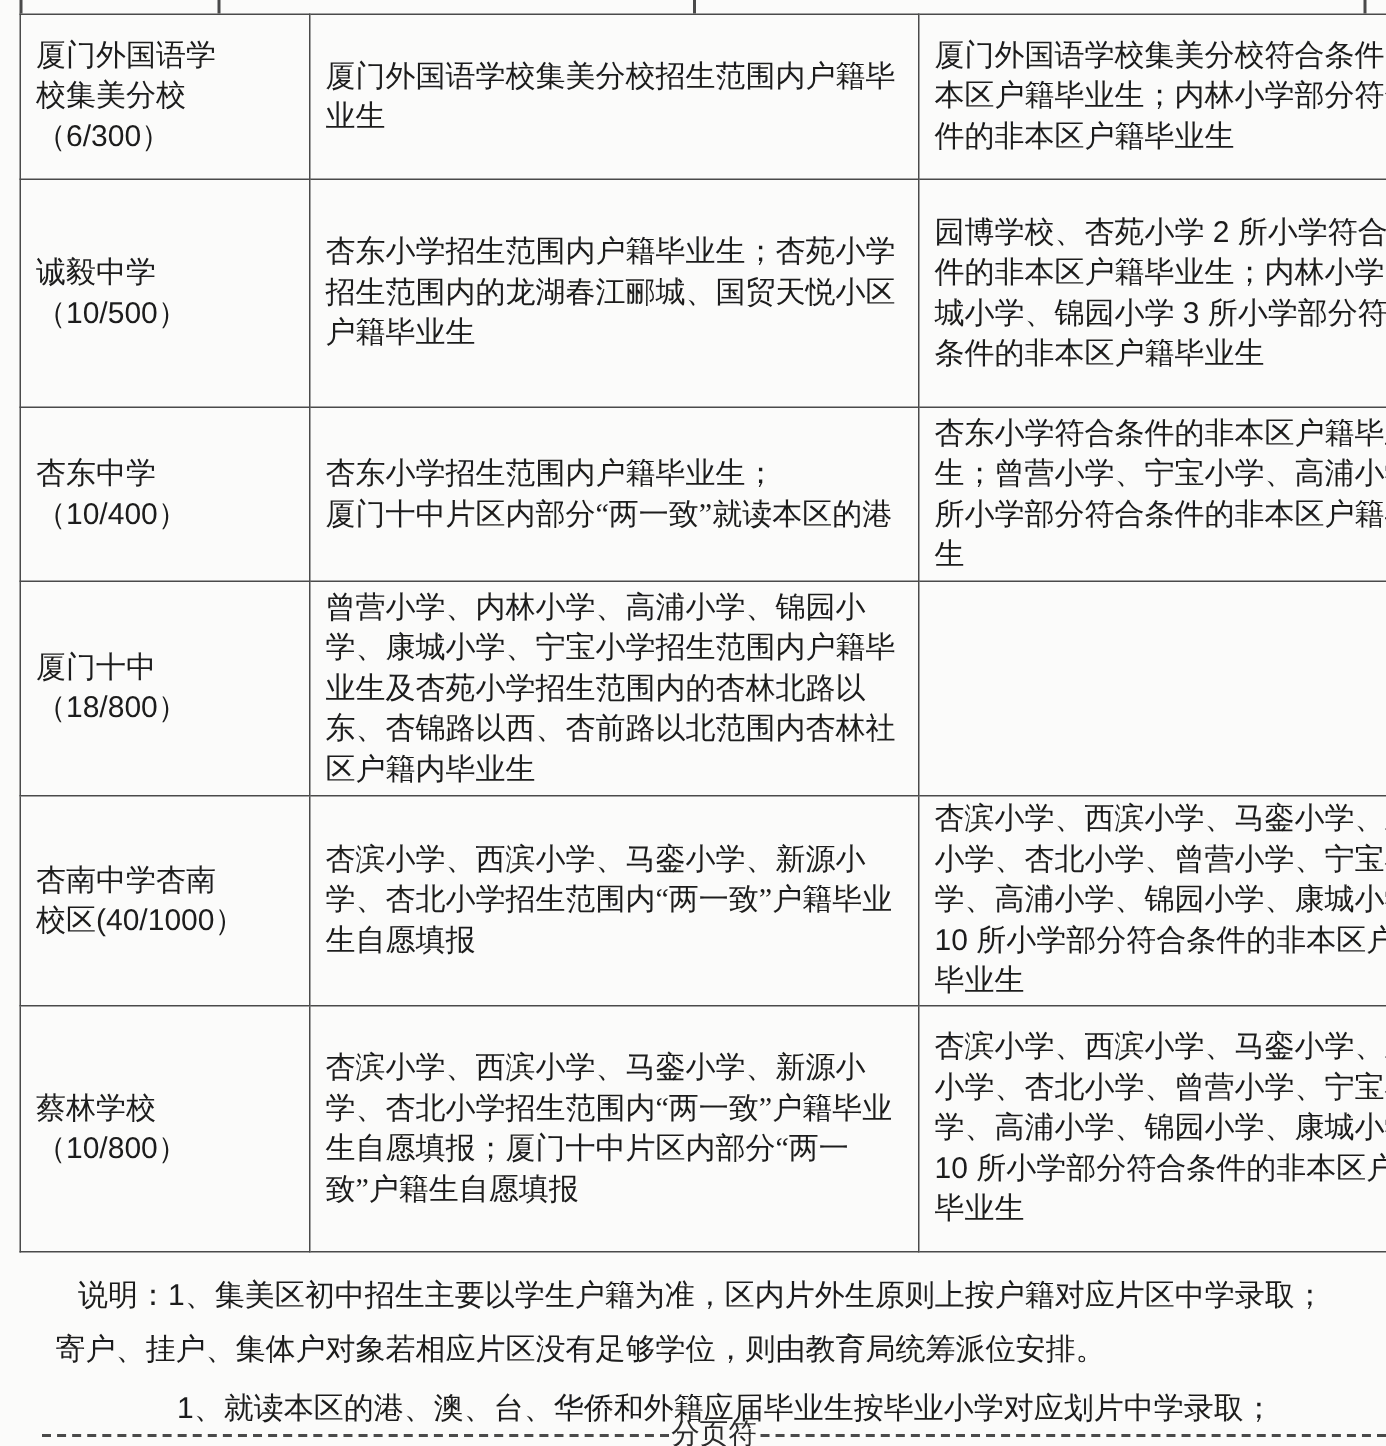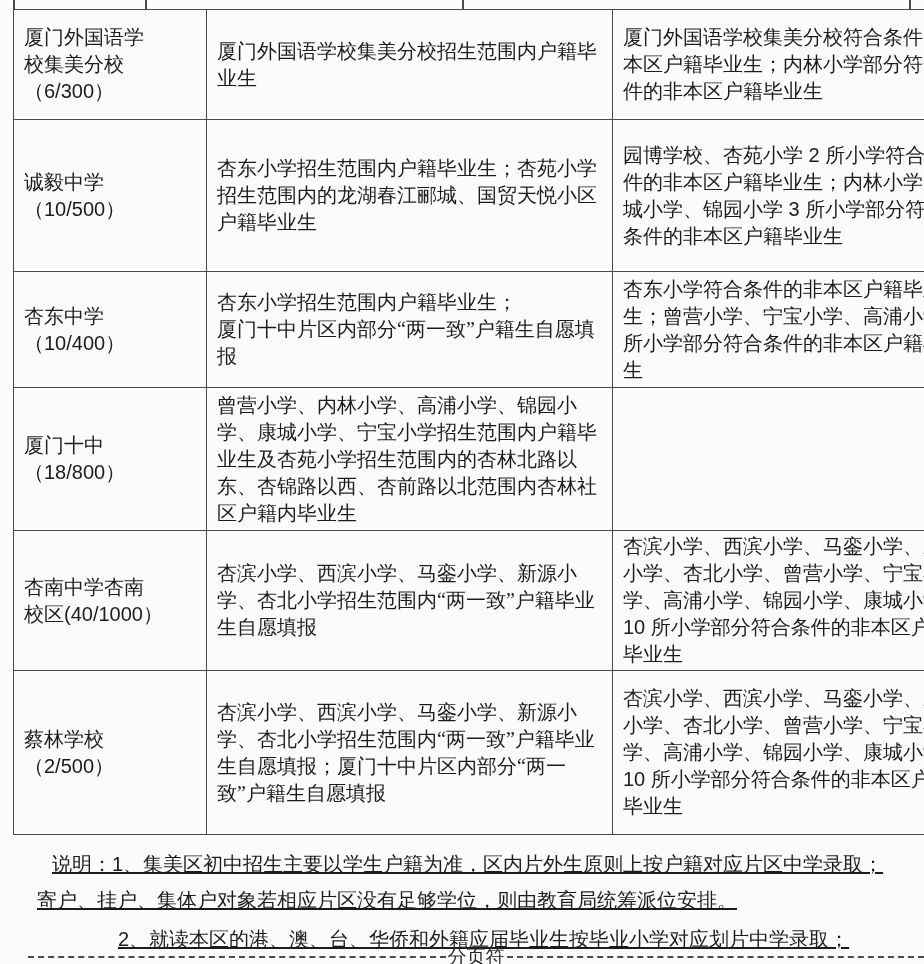--- a/index.html
+++ b/index.html
@@ -36,21 +36,21 @@
   td.c-other{width:341px;padding:2px 8px;}
   tbody tr:nth-child(1){height:110px;}
   tbody tr:nth-child(2){height:152px;}
   tbody tr:nth-child(3){height:116px;}
   tbody tr:nth-child(4){height:143px;}
   tbody tr:nth-child(5){height:139px;}
   tbody tr:nth-child(6){height:164px;}
 
   .notes{
     position:absolute;left:37px;top:846px;width:856px;
-    font-size:20px;line-height:36px;text-decoration:underline;
+    font-size:20px;line-height:36px;
   }
   .notes p{margin:0;}
   .notes .p1{text-indent:15px;}
   .notes .p2{text-indent:81px;margin-top:3px;}
 
   .pagebreak{
     position:absolute;left:28px;top:942px;width:896px;height:30px;
     display:flex;align-items:center;
   }
   .pagebreak .dash{flex:1;border-top:2.5px dashed #4a4a4a;height:0;}
@@ -81,46 +81,46 @@
     <tr>
       <td class="c-school">诚毅中学
 （10/500）</td>
       <td class="c-scope">杏东小学招生范围内户籍毕业生；杏苑小学招生范围内的龙湖春江郦城、国贸天悦小区户籍毕业生</td>
       <td class="c-other">园博学校、杏苑小学 2 所小学符合条件的非本区户籍毕业生；内林小学、康城小学、锦园小学 3 所小学部分符合条件的非本区户籍毕业生</td>
     </tr>
     <tr>
       <td class="c-school">杏东中学
 （10/400）</td>
       <td class="c-scope">杏东小学招生范围内户籍毕业生；
-厦门十中片区内部分“两一致”户籍生自愿填报</td>
+厦门十中片区内部分“两一致”就读本区的港</td>
       <td class="c-other">杏东小学符合条件的非本区户籍毕业生；曾营小学、宁宝小学、高浦小学3所小学部分符合条件的非本区户籍毕业生</td>
     </tr>
     <tr>
       <td class="c-school">厦门十中
 （18/800）</td>
       <td class="c-scope">曾营小学、内林小学、高浦小学、锦园小学、康城小学、宁宝小学招生范围内户籍毕业生及杏苑小学招生范围内的杏林北路以东、杏锦路以西、杏前路以北范围内杏林社区户籍内毕业生</td>
       <td class="c-other"></td>
     </tr>
     <tr>
       <td class="c-school">杏南中学杏南
 校区(40/1000）</td>
       <td class="c-scope">杏滨小学、西滨小学、马銮小学、新源小学、杏北小学招生范围内“两一致”户籍毕业生自愿填报</td>
       <td class="c-other">杏滨小学、西滨小学、马銮小学、新源小学、杏北小学、曾营小学、宁宝小学、高浦小学、锦园小学、康城小学 10 所小学部分符合条件的非本区户籍毕业生</td>
     </tr>
     <tr>
       <td class="c-school">蔡林学校
-（2/500）</td>
+（10/800）</td>
       <td class="c-scope">杏滨小学、西滨小学、马銮小学、新源小学、杏北小学招生范围内“两一致”户籍毕业生自愿填报；厦门十中片区内部分“两一致”户籍生自愿填报</td>
       <td class="c-other">杏滨小学、西滨小学、马銮小学、新源小学、杏北小学、曾营小学、宁宝小学、高浦小学、锦园小学、康城小学 10 所小学部分符合条件的非本区户籍毕业生</td>
     </tr>
   </tbody>
 </table>
 
 <div class="notes">
   <p class="p1">说明：1、集美区初中招生主要以学生户籍为准，区内片外生原则上按户籍对应片区中学录取；寄户、挂户、集体户对象若相应片区没有足够学位，则由教育局统筹派位安排。</p>
-  <p class="p2">2、就读本区的港、澳、台、华侨和外籍应届毕业生按毕业小学对应划片中学录取；</p>
+  <p class="p2">1、就读本区的港、澳、台、华侨和外籍应届毕业生按毕业小学对应划片中学录取；</p>
 </div>
 
 <div class="pagebreak">
   <div class="dash"></div>
   <div class="label">分页符</div>
   <div class="dash"></div>
 </div>
 
 </body></html>

